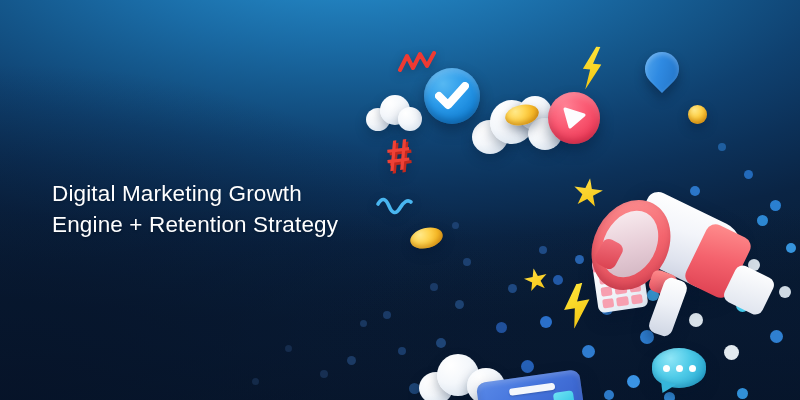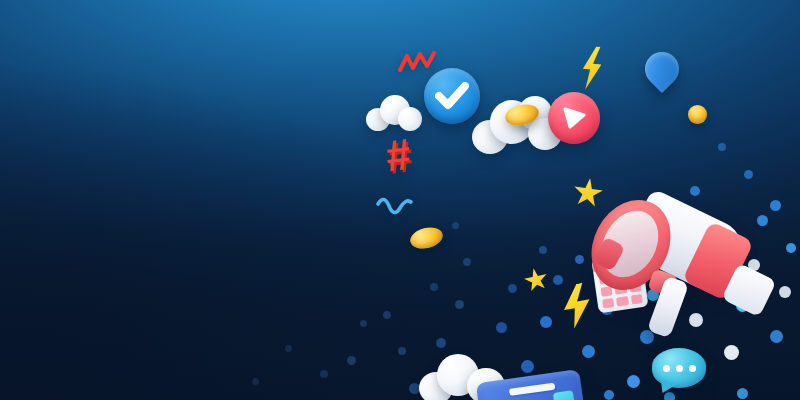--- a/index.html
+++ b/index.html
@@ -335,14 +335,16 @@
       <div class="tail"></div>
       <div class="horn"></div>
       <div class="horn-in"></div>
       <div class="lip"></div>
       <div class="grip"></div>
       <div class="handle"></div>
     </div>
 
   </div>
 
+  <div class="headline">Digital Marketing Growth
+Engine + Retention Strategy</div>
 
 </div>
 
 </body></html>

